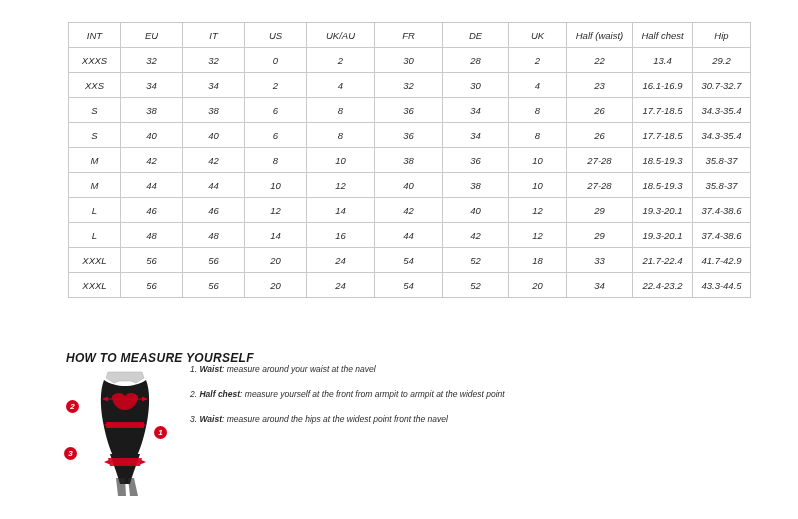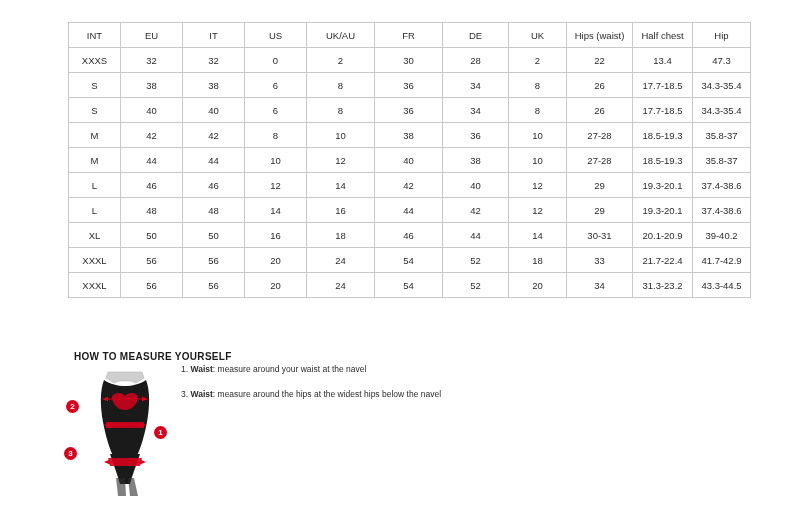--- a/index.html
+++ b/index.html
@@ -12,20 +12,21 @@
     height: 519px;
     font-family: "Liberation Sans", sans-serif;
     color: #222222;
     position: relative;
     overflow: hidden;
   }
   .page {
     position: relative;
     width: 654px;
     height: 519px;
+    font-style: italic;
   }
 
   
   .size-table-wrap {
     position: absolute;
     left: 68px;
     top: 22px;
     width: 662px;
   }
   table.size-table {
@@ -58,42 +59,42 @@
   col.c5 { width: 68px; }
   col.c6 { width: 66px; }
   col.c7 { width: 58px; }
   col.c8 { width: 66px; }
   col.c9 { width: 60px; }
   col.c10 { width: 58px; }
 
   
   .measure-title {
     position: absolute;
-    left: 74px;
+    left: 66px;
     top: 351px;
-    font-size: 10px;
+    font-size: 12px;
     font-weight: bold;
     letter-spacing: 0.3px;
     color: #1a1a1a;
   }
   .figure-area {
     position: absolute;
     left: 70px;
     top: 366px;
     width: 110px;
     height: 130px;
   }
   .instructions {
     position: absolute;
     left: 178px;
     top: 364px;
     width: 420px;
   }
   .instructions p {
-    margin: 0 0 14px 3px;
+    margin: 0 0 14px 12px;
     font-size: 8.5px;
     line-height: 11px;
     color: #2b2b2b;
   }
   .instructions p b {
     font-weight: bold;
   }
 
   
   .marker {
@@ -137,38 +138,51 @@
       <thead>
         <tr>
           <th>INT</th>
           <th>EU</th>
           <th>IT</th>
           <th>US</th>
           <th>UK/AU</th>
           <th>FR</th>
           <th>DE</th>
           <th>UK</th>
-          <th>Hips (waist)</th>
+          <th>Half (waist)</th>
           <th>Half chest</th>
           <th>Hip</th>
         </tr>
       </thead>
       <tbody>
         <tr>
           <td>XXXS</td>
           <td>32</td>
           <td>32</td>
           <td>0</td>
           <td>2</td>
           <td>30</td>
           <td>28</td>
           <td>2</td>
           <td>22</td>
           <td>13.4</td>
-          <td>47.3</td>
+          <td>29.2</td>
+        </tr>
+        <tr>
+          <td>XXS</td>
+          <td>34</td>
+          <td>34</td>
+          <td>2</td>
+          <td>4</td>
+          <td>32</td>
+          <td>30</td>
+          <td>4</td>
+          <td>23</td>
+          <td>16.1-16.9</td>
+          <td>30.7-32.7</td>
         </tr>
         <tr>
           <td>S</td>
           <td>38</td>
           <td>38</td>
           <td>6</td>
           <td>8</td>
           <td>36</td>
           <td>34</td>
           <td>8</td>
@@ -235,33 +249,20 @@
           <td>14</td>
           <td>16</td>
           <td>44</td>
           <td>42</td>
           <td>12</td>
           <td>29</td>
           <td>19.3-20.1</td>
           <td>37.4-38.6</td>
         </tr>
         <tr>
-          <td>XL</td>
-          <td>50</td>
-          <td>50</td>
-          <td>16</td>
-          <td>18</td>
-          <td>46</td>
-          <td>44</td>
-          <td>14</td>
-          <td>30-31</td>
-          <td>20.1-20.9</td>
-          <td>39-40.2</td>
-        </tr>
-        <tr>
           <td>XXXL</td>
           <td>56</td>
           <td>56</td>
           <td>20</td>
           <td>24</td>
           <td>54</td>
           <td>52</td>
           <td>18</td>
           <td>33</td>
           <td>21.7-22.4</td>
@@ -270,21 +271,21 @@
         <tr>
           <td>XXXL</td>
           <td>56</td>
           <td>56</td>
           <td>20</td>
           <td>24</td>
           <td>54</td>
           <td>52</td>
           <td>20</td>
           <td>34</td>
-          <td>31.3-23.2</td>
+          <td>22.4-23.2</td>
           <td>43.3-44.5</td>
         </tr>
       </tbody>
     </table>
   </div>
 
   <div class="measure-title">HOW TO MEASURE YOURSELF</div>
 
   <div class="figure-area">
     <svg class="mannequin" width="110" height="130" viewBox="0 0 110 130">
@@ -329,18 +330,22 @@
     <div class="marker m2">2</div>
     <div class="marker m3">3</div>
   </div>
 
   <div class="instructions">
     <p>
       <span>1.</span>
       <b>Waist</b><span>: measure around your waist at the navel</span>
     </p>
     <p>
+      <span>2.</span>
+      <b>Half chest</b><span>: measure yourself at the front from armpit to armpit at the widest point</span>
+    </p>
+    <p>
       <span>3.</span>
-      <b>Waist</b><span>: measure around the hips at the widest hips below the navel</span>
+      <b>Waist</b><span>: measure around the hips at the widest point front the navel</span>
     </p>
   </div>
 
 </div>
 
 </body></html>

